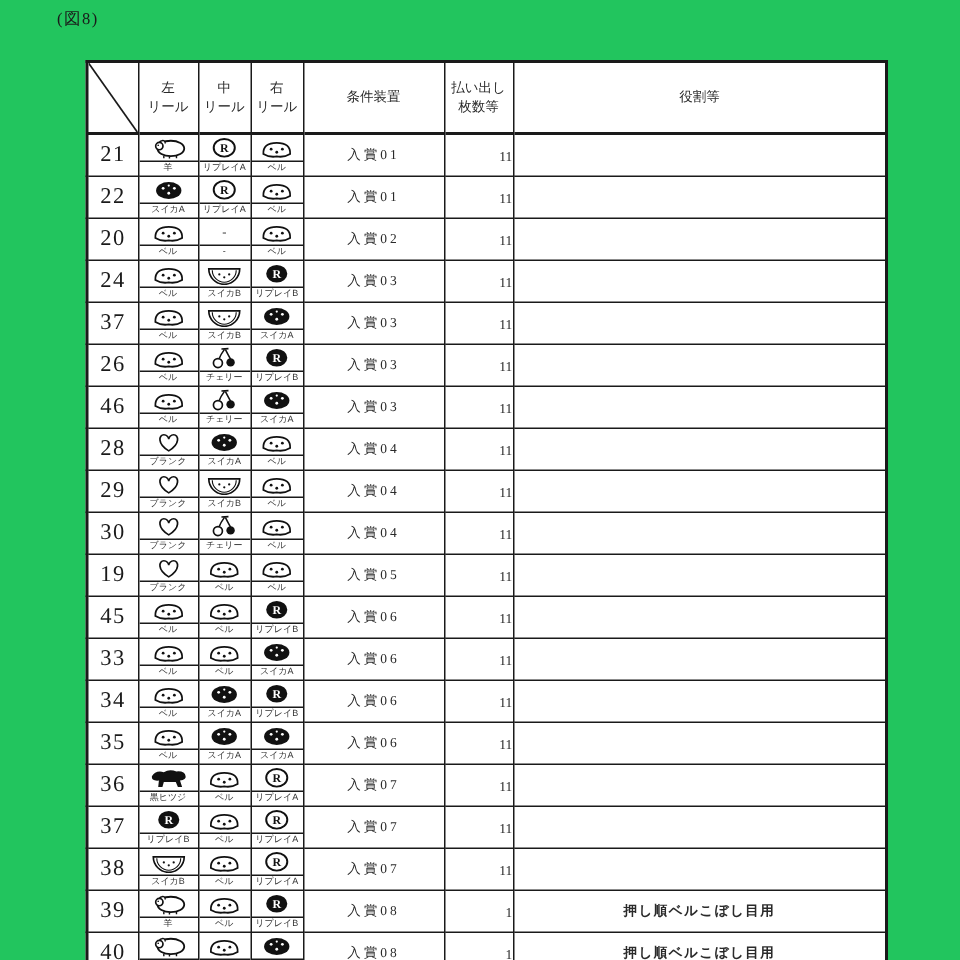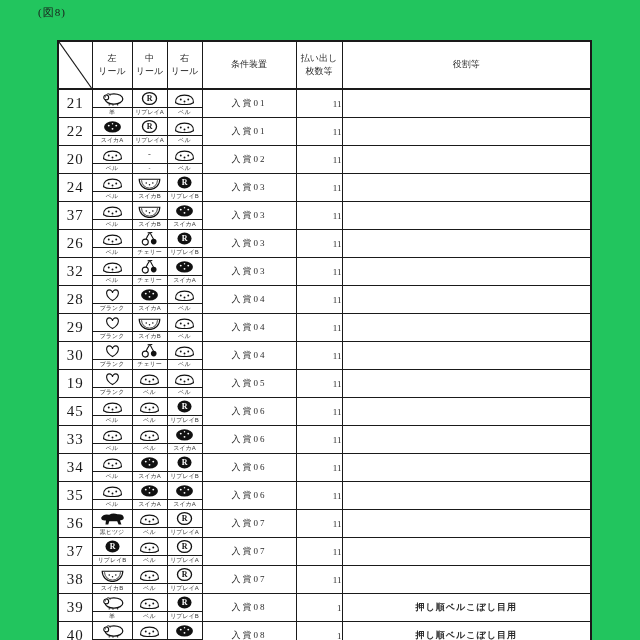--- a/index.html
+++ b/index.html
@@ -333,21 +333,21 @@
                 </svg>
               </div>
               <div class="sym-label">リプレイB</div>
             </div>
           </td>
           <td class="cond">入賞03</td>
           <td class="pay">11</td>
           <td class="role"></td>
         </tr>
         <tr>
-          <td class="num">32</td>
+          <td class="num">46</td>
           <td class="sym">
             <div class="sym-wrap">
               <div class="sym-icon">
                 <svg viewBox="0 0 27 16">
                   <path d="M4 12.5 Q3.5 4.5 13.5 4.5 Q23.5 4.5 23 12.5 Q19 15 13.5 14.2 Q8 15 4 12.5 Z" fill="#fff" stroke="#111" stroke-width="1.3"></path>
                   <circle cx="9.5" cy="9" r="1" fill="#111"></circle>
                   <circle cx="13.5" cy="11.2" r="1" fill="#111"></circle>
                   <circle cx="17.5" cy="9" r="1" fill="#111"></circle>
                 </svg>
               </div>

